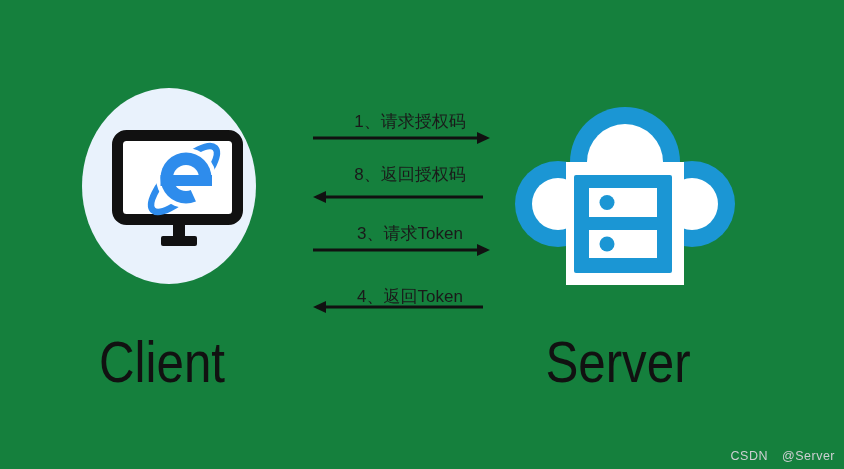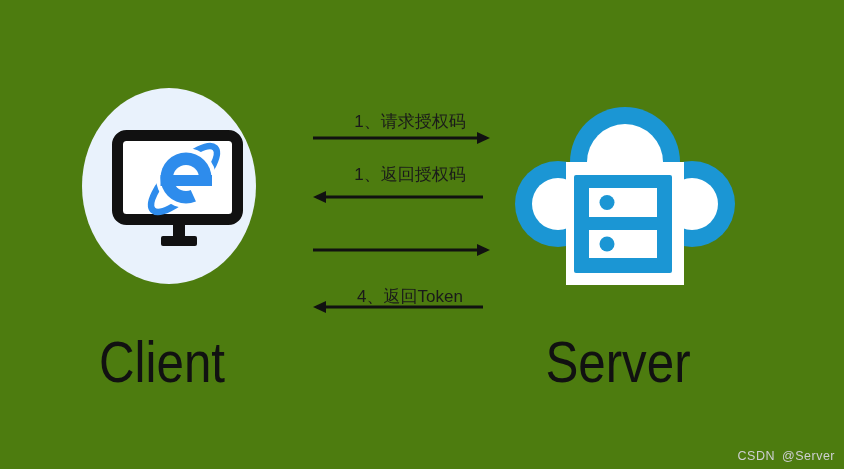--- a/index.html
+++ b/index.html
@@ -8,21 +8,21 @@
     --client-bubble: #E9F2FC;
     --ink: #111111;
     --label-ink: #1A1A1A;
     --watermark: #CDCFD1;
   }
   html, body { margin: 0; padding: 0; background: #ffffff; }
   .stage {
     position: relative;
     width: 844px;
     height: 469px;
-    background: #4d7c0f;
+    background: #15803d;
     overflow: hidden;
     font-family: "Liberation Sans", sans-serif;
   }
   .layer { position: absolute; left: 0; top: 0; }
 
   .flow-label {
     position: absolute;
     left: 310px;
     width: 200px;
     text-align: center;
@@ -53,21 +53,21 @@
 
   .watermark {
     position: absolute;
     right: 9px;
     bottom: 6px;
     font-size: 12.5px;
     color: var(--watermark);
     letter-spacing: 0.5px;
     white-space: nowrap;
   }
-  .watermark .brand { margin-right: 7px; }
+  .watermark .brand { margin-right: 14px; }
 
   
   .ie-fill   { fill: var(--ie-blue); }
   .ie-stroke { stroke: var(--ie-blue); fill: none; }
   .cloud-fill{ fill: var(--cloud-blue); }
   .white-fill{ fill: #ffffff; }
   .ink-fill  { fill: var(--ink); }
   .ink-line  { stroke: var(--ink); stroke-width: 2.8; }
   .bubble-fill{ fill: var(--client-bubble); }
 </style>
@@ -128,21 +128,22 @@
         <rect x="574" y="175" width="98" height="98" rx="2" class="cloud-fill"></rect>
         <rect x="589" y="188" width="68" height="29" class="white-fill"></rect>
         <rect x="589" y="230" width="68" height="28" class="white-fill"></rect>
         <circle cx="607" cy="202.5" r="7.5" class="cloud-fill"></circle>
         <circle cx="607" cy="244" r="7.5" class="cloud-fill"></circle>
       </g>
     </g>
   </svg>
 
   <div class="flow-label l1">1、请求授权码</div>
-  <div class="flow-label l2">1、返回授权码</div>
+  <div class="flow-label l2">8、返回授权码</div>
+  <div class="flow-label l3">3、请求Token</div>
   <div class="flow-label l4">4、返回Token</div>
 
   <div class="node-label client">Client</div>
   <div class="node-label server">Server</div>
 
   <div class="watermark">
     <span class="brand">CSDN</span><span>@Server</span>
   </div>
 
 </div>

